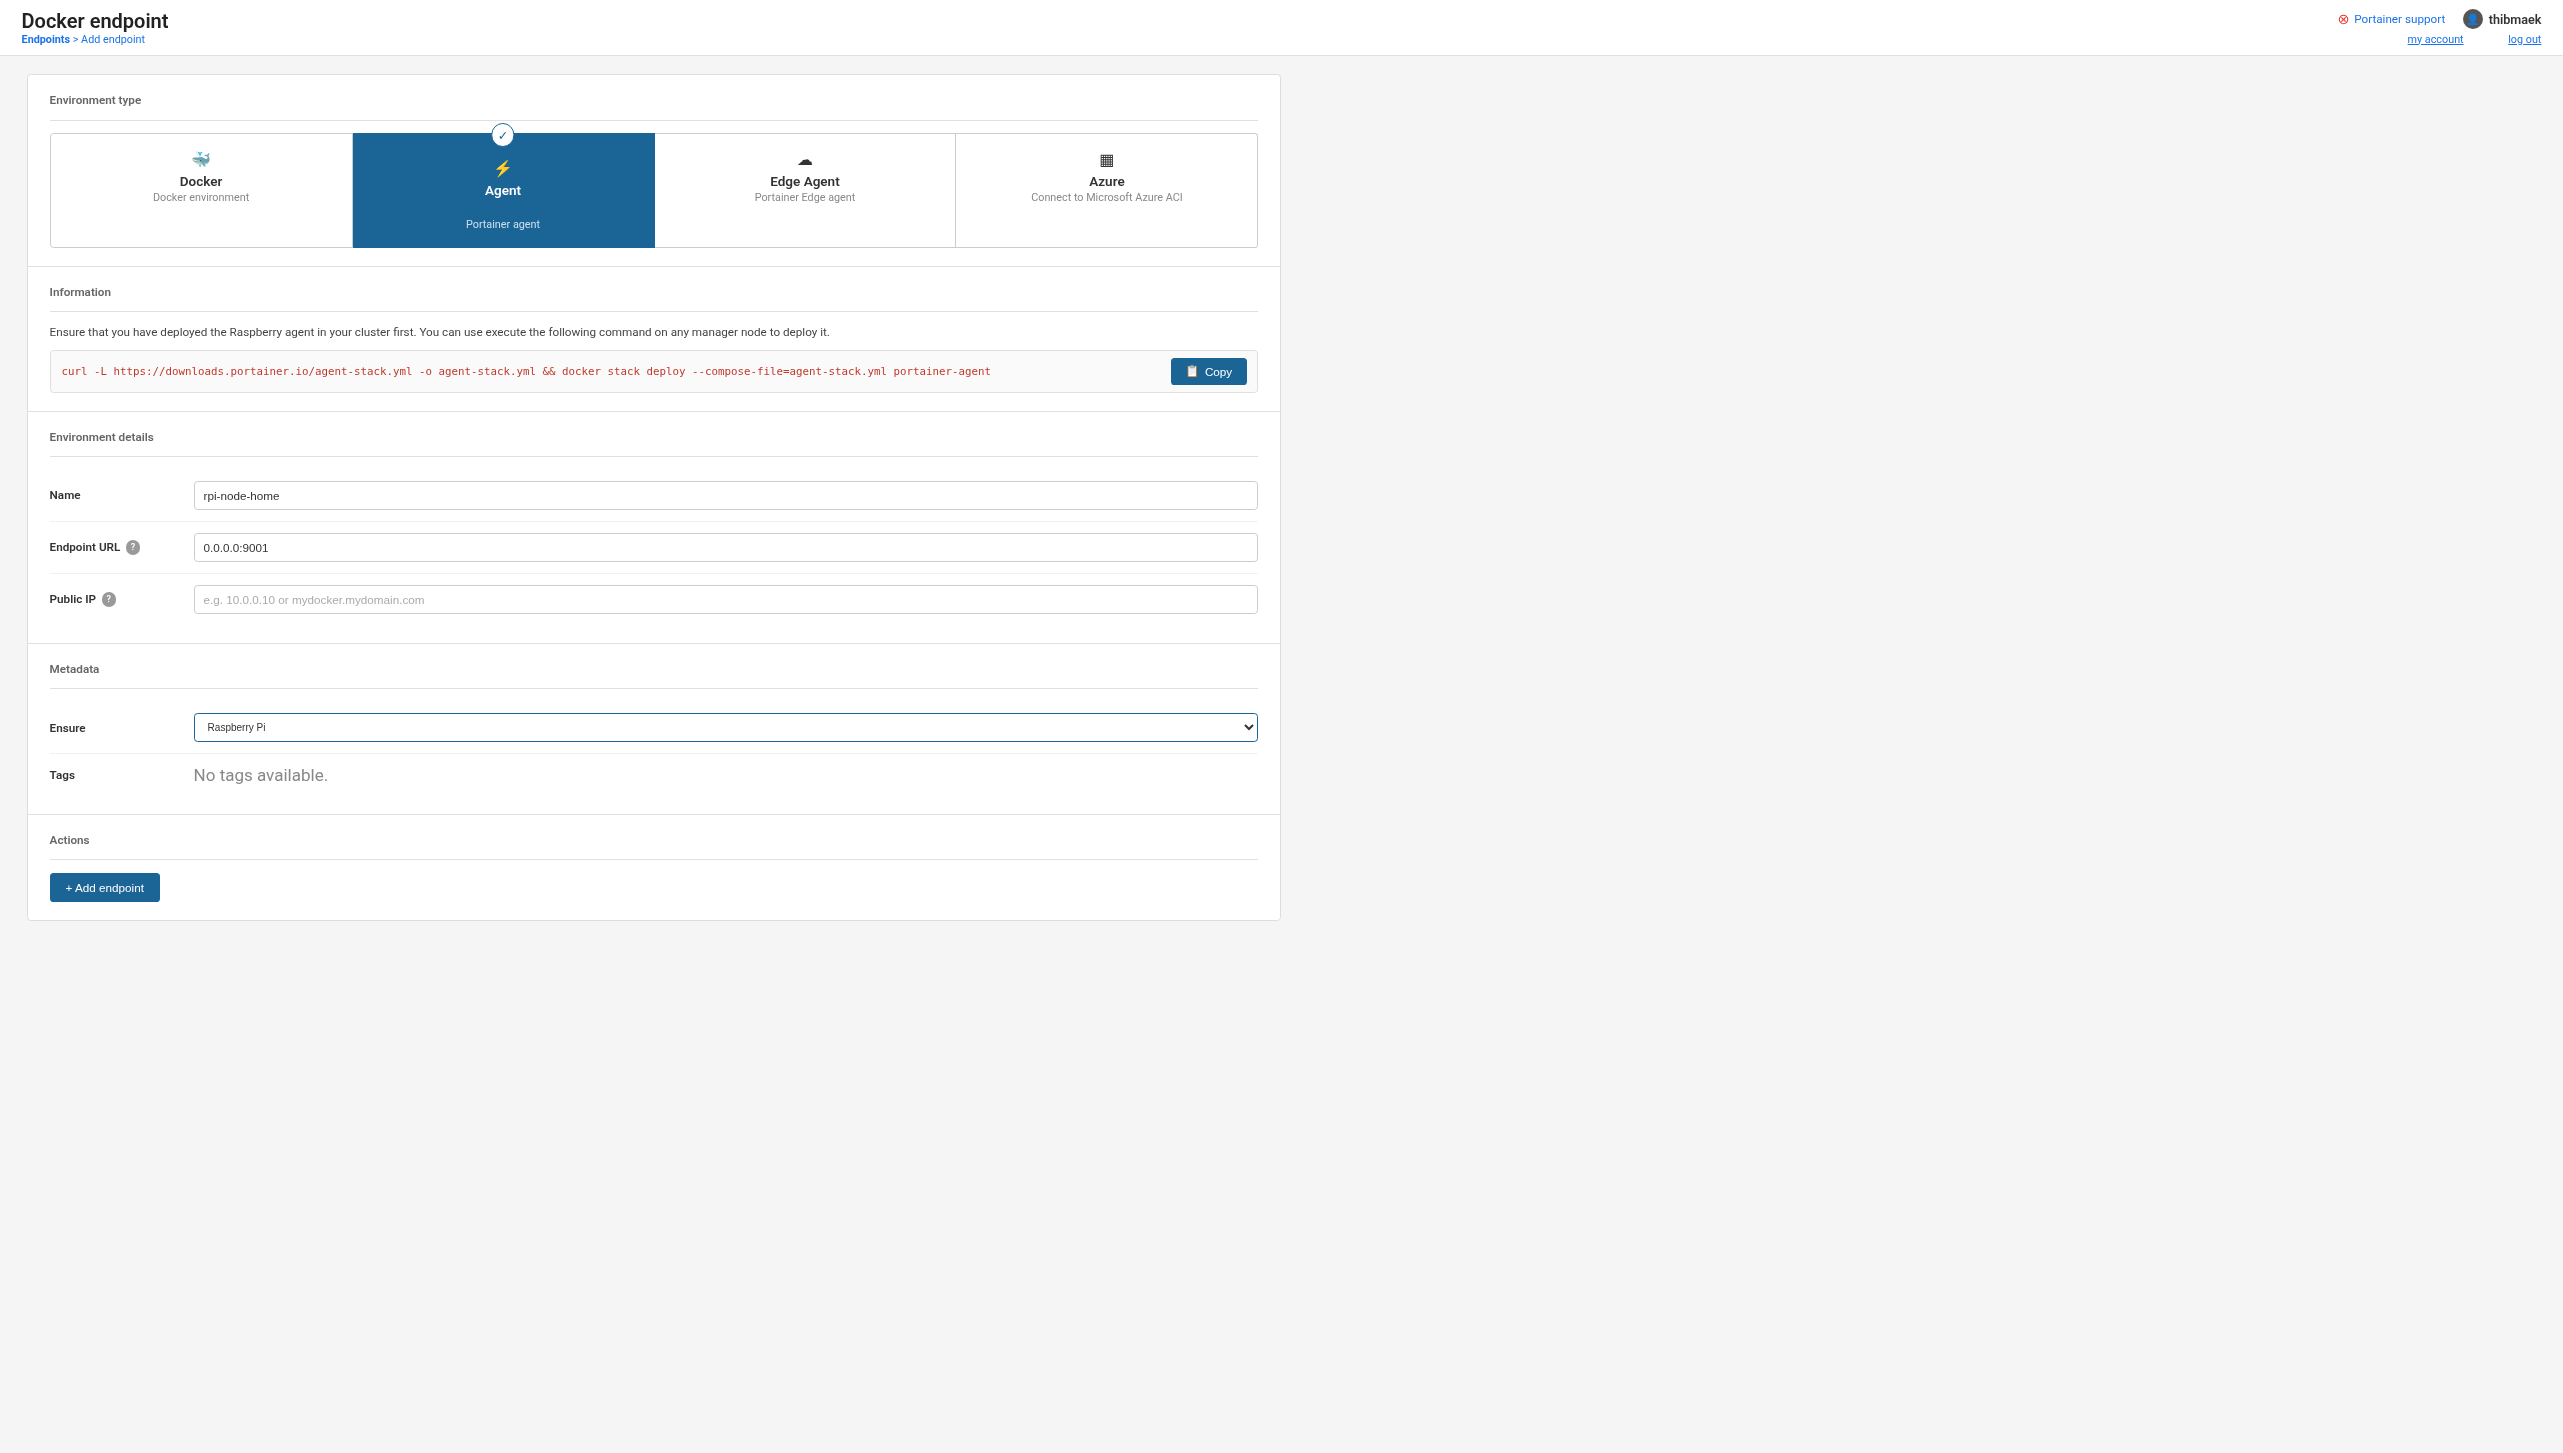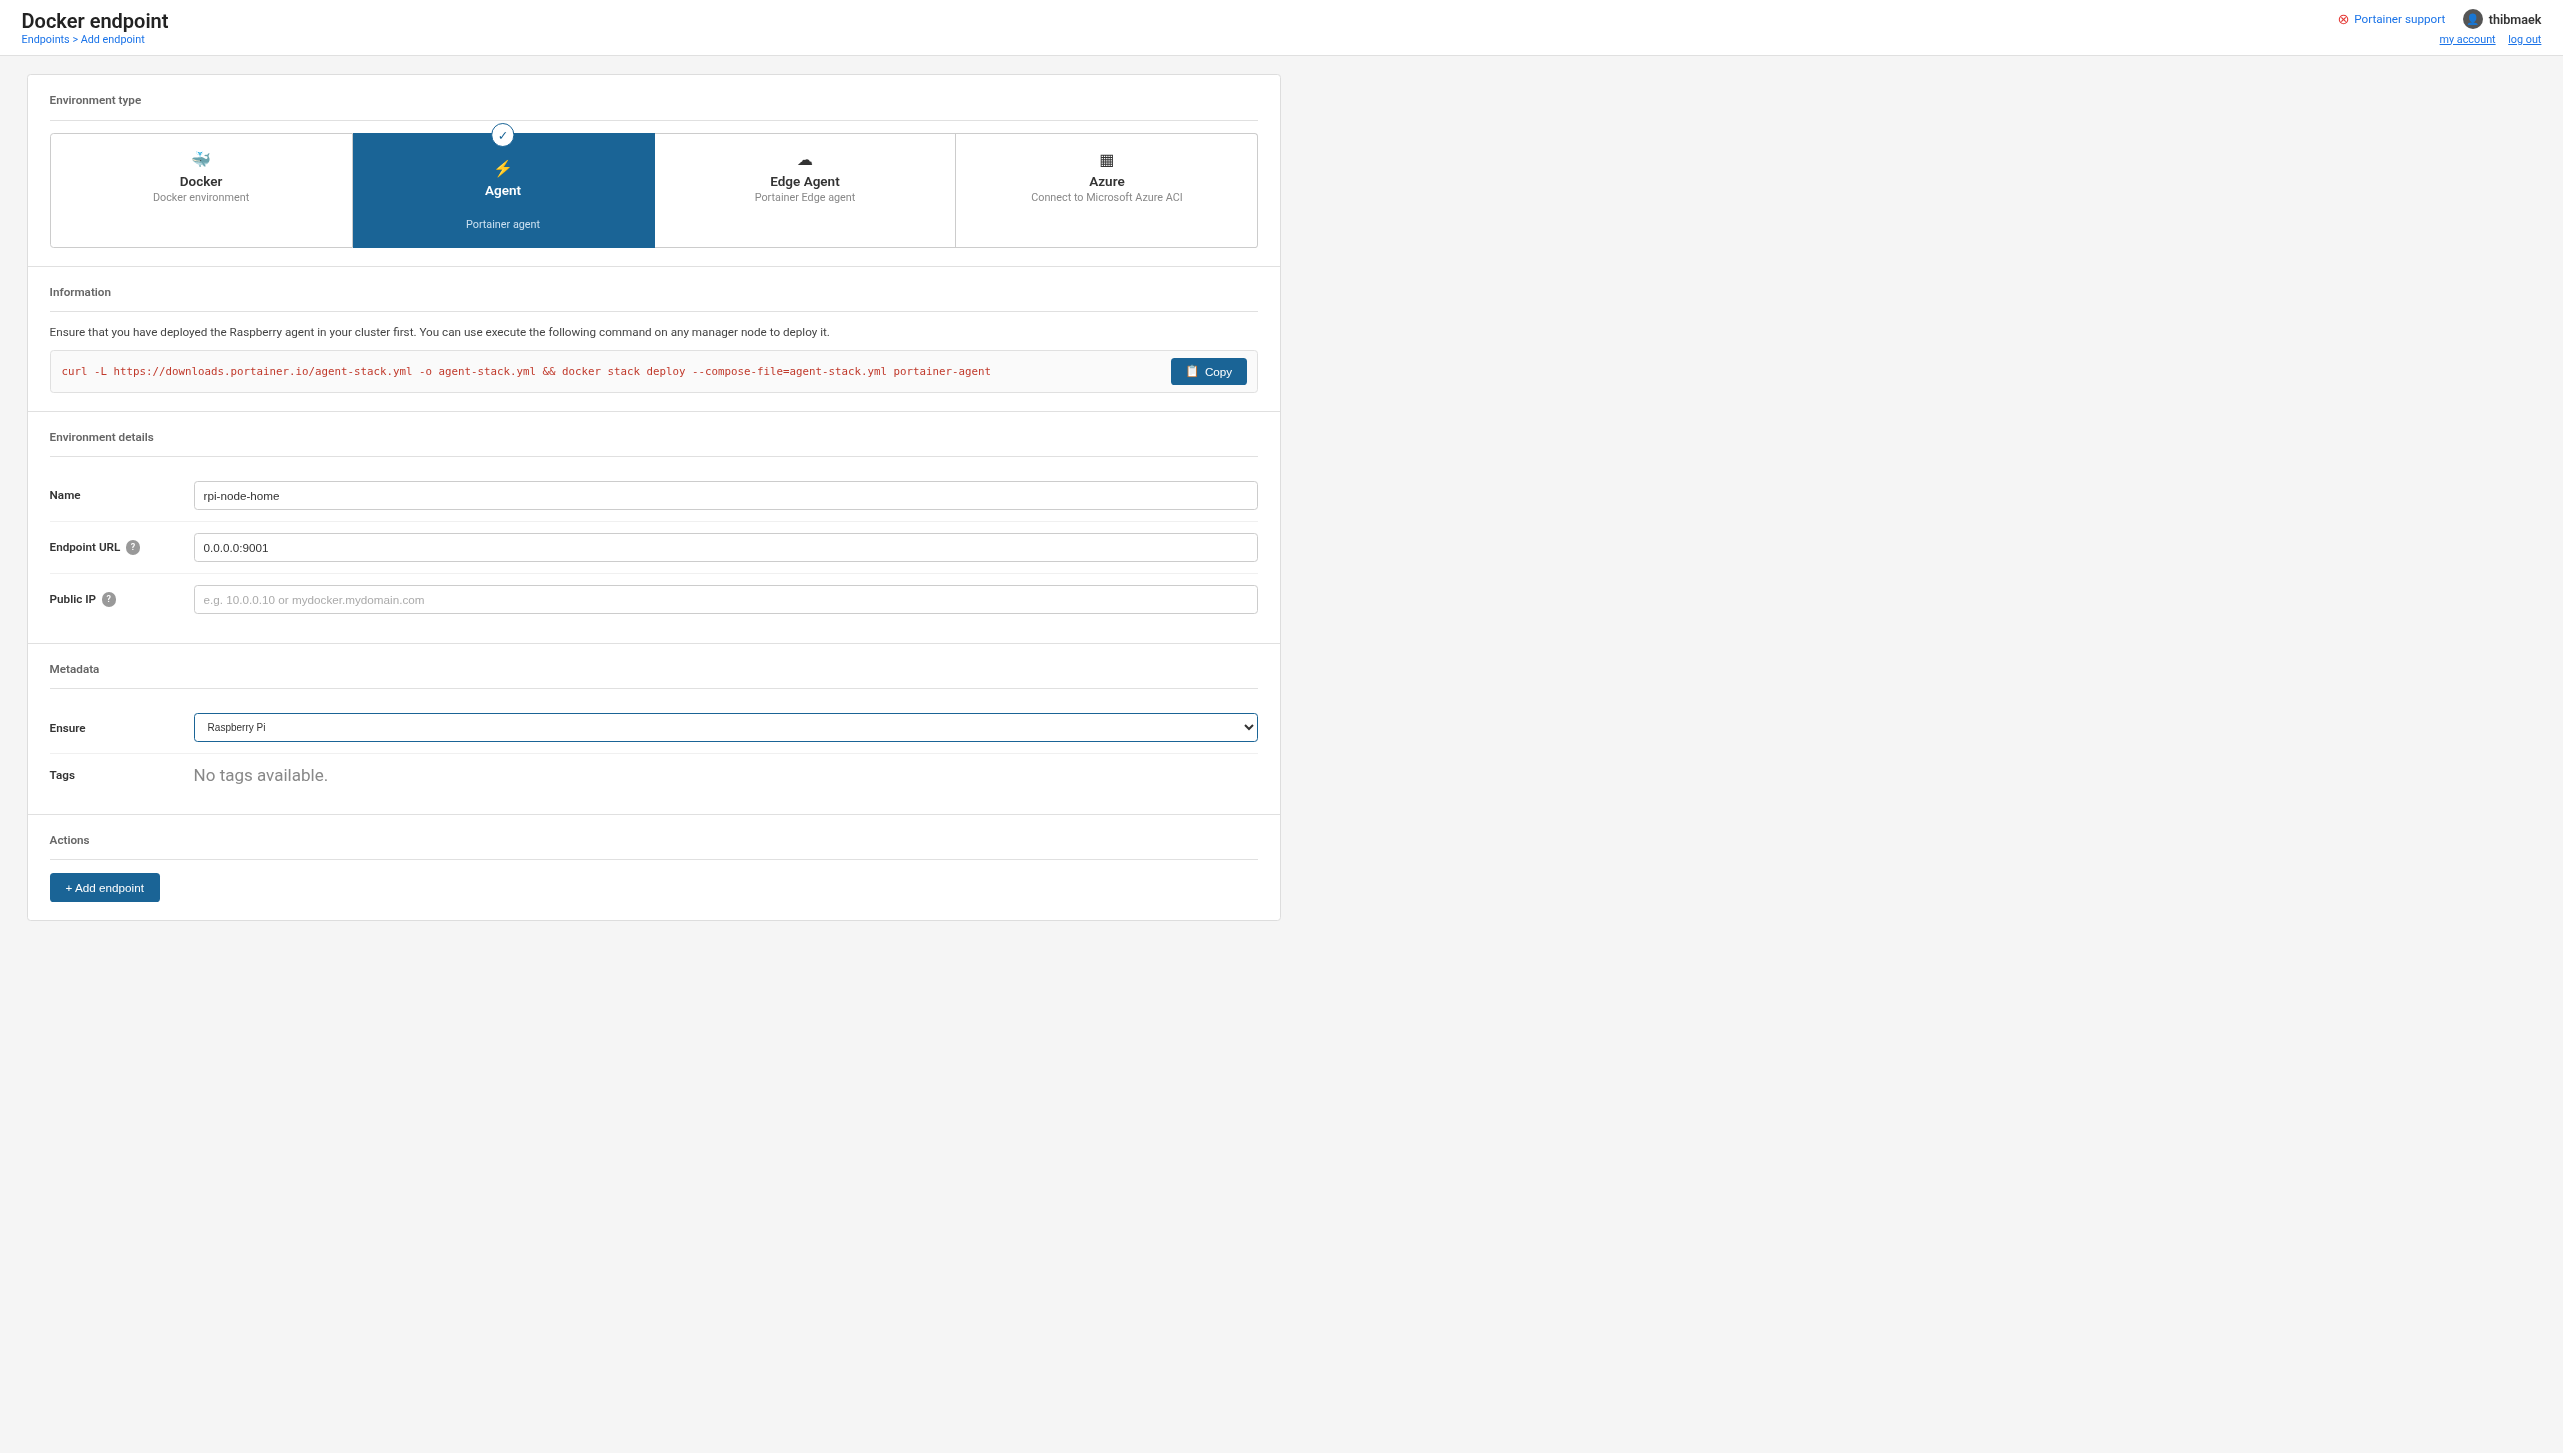--- a/index.html
+++ b/index.html
@@ -24,20 +24,21 @@
       font-weight: 600;
       color: #222;
     }
     .header-left .breadcrumb {
       font-size: 10.8px;
       color: #1a73e8;
     }
     .header-left .breadcrumb a {
       color: #1a73e8;
       text-decoration: none;
+      font-weight: bold;
     }
     .header-right {
       display: flex;
       flex-direction: column;
       align-items: flex-end;
       gap: 3.6px;
     }
     .header-right .top-row {
       display: flex;
       align-items: center;
@@ -74,20 +75,21 @@
       font-size: 10.8px;
     }
     .header-right .bottom-row {
       display: flex;
       gap: 12.6px;
       font-size: 10.8px;
     }
     .header-right .bottom-row a {
       color: #1a73e8;
       text-decoration: underline;
+      margin-left: 32px;
     }
 
     
     .main-content {
       padding: 18px 27px;
       max-width: 1308px;
     }
 
     
     .env-cards {

